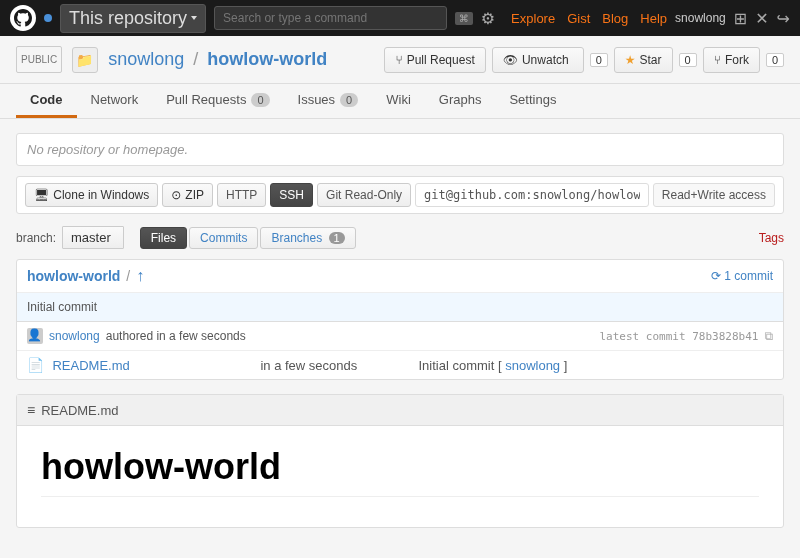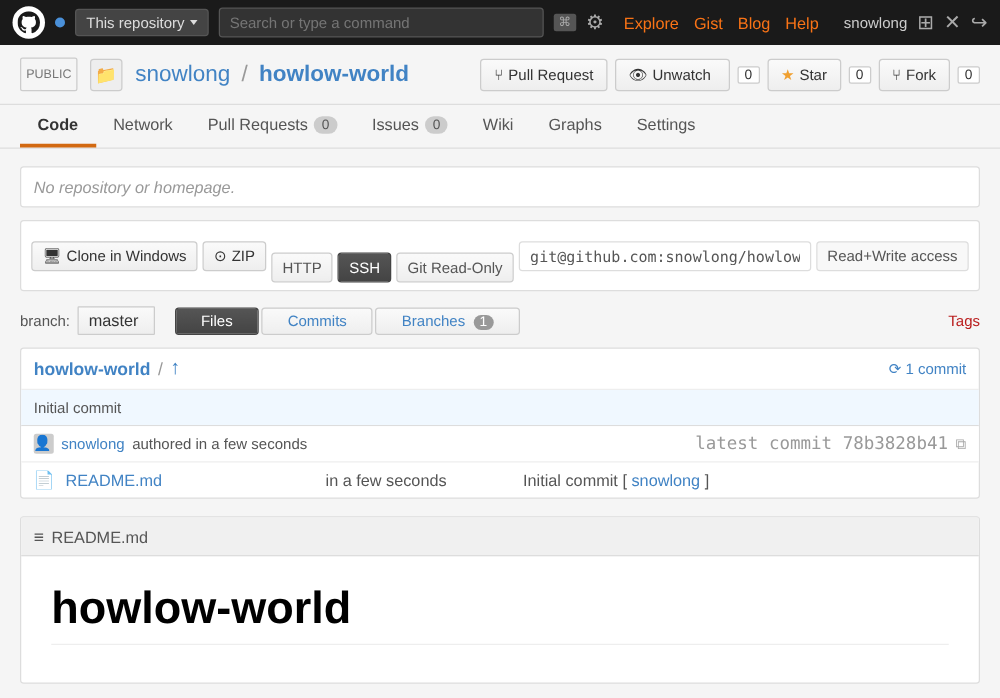--- a/index.html
+++ b/index.html
@@ -15,21 +15,21 @@
       gap: 8px;
     }
     .nav-logo { width: 26px; height: 26px; background: #fff; border-radius: 50%; display: flex; align-items: center; justify-content: center; flex-shrink: 0; }
     .nav-logo svg { width: 18px; height: 18px; }
     .nav-dot { width: 8px; height: 8px; background: #4a90d9; border-radius: 50%; flex-shrink: 0; }
     .nav-repo-btn {
       background: #444;
       border: 1px solid #555;
       border-radius: 3px;
       color: #ddd;
-      font-size: 12px;
+      font-size: 18px;
       padding: 3px 8px;
       cursor: pointer;
       display: flex;
       align-items: center;
       gap: 4px;
     }
     .nav-repo-btn .caret { border-top: 4px solid #ddd; border-left: 3px solid transparent; border-right: 3px solid transparent; display: inline-block; }
     .nav-search {
       flex: 1;
       max-width: 260px;
@@ -133,21 +133,21 @@
       border-radius: 3px;
       padding: 6px 8px;
     }
     .clone-btn {
       display: inline-flex; align-items: center; gap: 4px;
       padding: 4px 8px; border-radius: 3px; border: 1px solid #ccc;
       background: linear-gradient(#fafafa, #eee); color: #333; font-size: 12px; cursor: pointer;
     }
     .proto-btn {
       padding: 4px 8px; border-radius: 3px; border: 1px solid #ccc;
-      background: linear-gradient(#fafafa, #eee); color: #555; font-size: 12px; cursor: pointer; margin-top: 19px;
+      background: linear-gradient(#fafafa, #eee); color: #555; font-size: 12px; cursor: pointer;
     }
     .proto-btn.active { background: linear-gradient(#555, #444); color: #fff; border-color: #444; }
     .clone-url {
       flex: 1;
       font-size: 12px;
       border: 1px solid #ddd;
       border-radius: 3px;
       padding: 4px 8px;
       background: #fff;
       color: #555;
@@ -171,21 +171,21 @@
       margin-bottom: 10px;
     }
     .branch-label { font-size: 12px; color: #555; }
     .branch-select {
       display: inline-flex; align-items: center; gap: 4px;
       padding: 3px 8px; border-radius: 1px; border: 1px solid #ccc;
       background: linear-gradient(#fafafa, #eee); color: #333; font-size: 13px; cursor: pointer;
     }
     .branch-nav { display: flex; gap: 2px; margin-left: 10px; }
     .branch-nav-btn {
-      padding: 3px 20px; font-size: 12px; border: 1px solid #ccc;
+      padding: 3px 10px; font-size: 12px; border: 1px solid #ccc;
       background: linear-gradient(#fafafa, #eee); color: #4183c4; cursor: pointer;
       text-decoration: none; border-radius: 3px;
     }
     .branch-nav-btn.active { background: linear-gradient(#555, #444); color: #fff; border-color: #444; }
     .branch-nav-btn .badge { background: #999; color: #fff; border-radius: 10px; padding: 0 5px; font-size: 11px; margin-left: 3px; }
     .tags-link { margin-left: auto; font-size: 12px; color: #b91c1c; cursor: pointer; }
 
     
     .file-section {
       background: #fff;
@@ -217,21 +217,21 @@
       padding: 6px 10px;
       background: #fff;
       border-bottom: 1px solid #eee;
       font-size: 12px;
       color: #555;
       display: flex;
       align-items: center;
       gap: 6px;
     }
     .commit-avatar { width: 16px; height: 16px; background: #ccc; border-radius: 2px; display: inline-block; overflow: hidden; }
-    .commit-hash { font-family: monospace; font-size: 14px; color: #999; margin-left: auto; }
+    .commit-hash { font-family: monospace; font-size: 11px; color: #999; margin-left: auto; }
     .copy-icon { color: #aaa; cursor: pointer; font-size: 12px; }
     .file-row {
       padding: 6px 10px;
       border-bottom: 1px solid #f0f0f0;
       display: flex;
       align-items: center;
       gap: 8px;
       font-size: 13px;
     }
     .file-row:last-child { border-bottom: none; }

